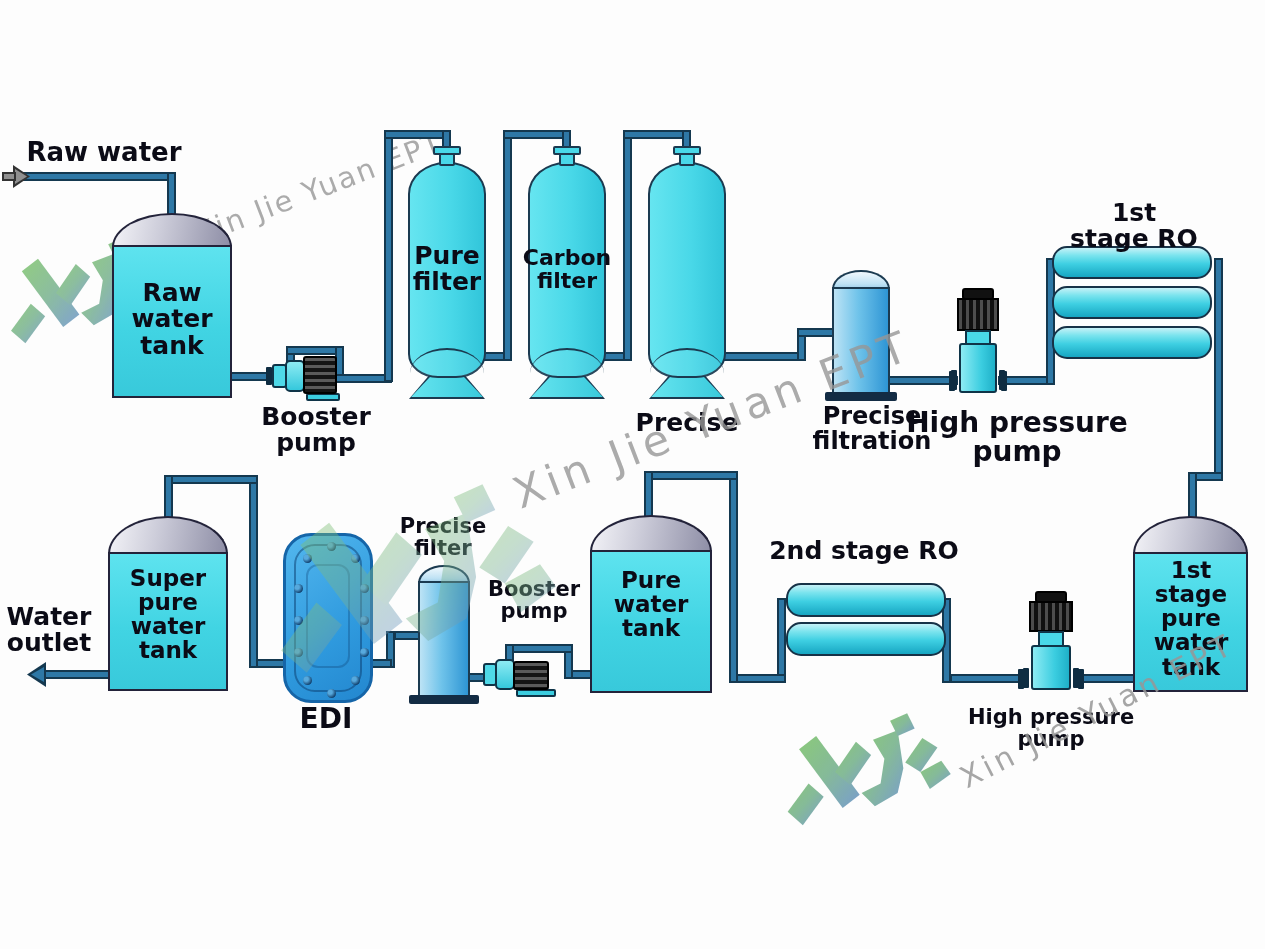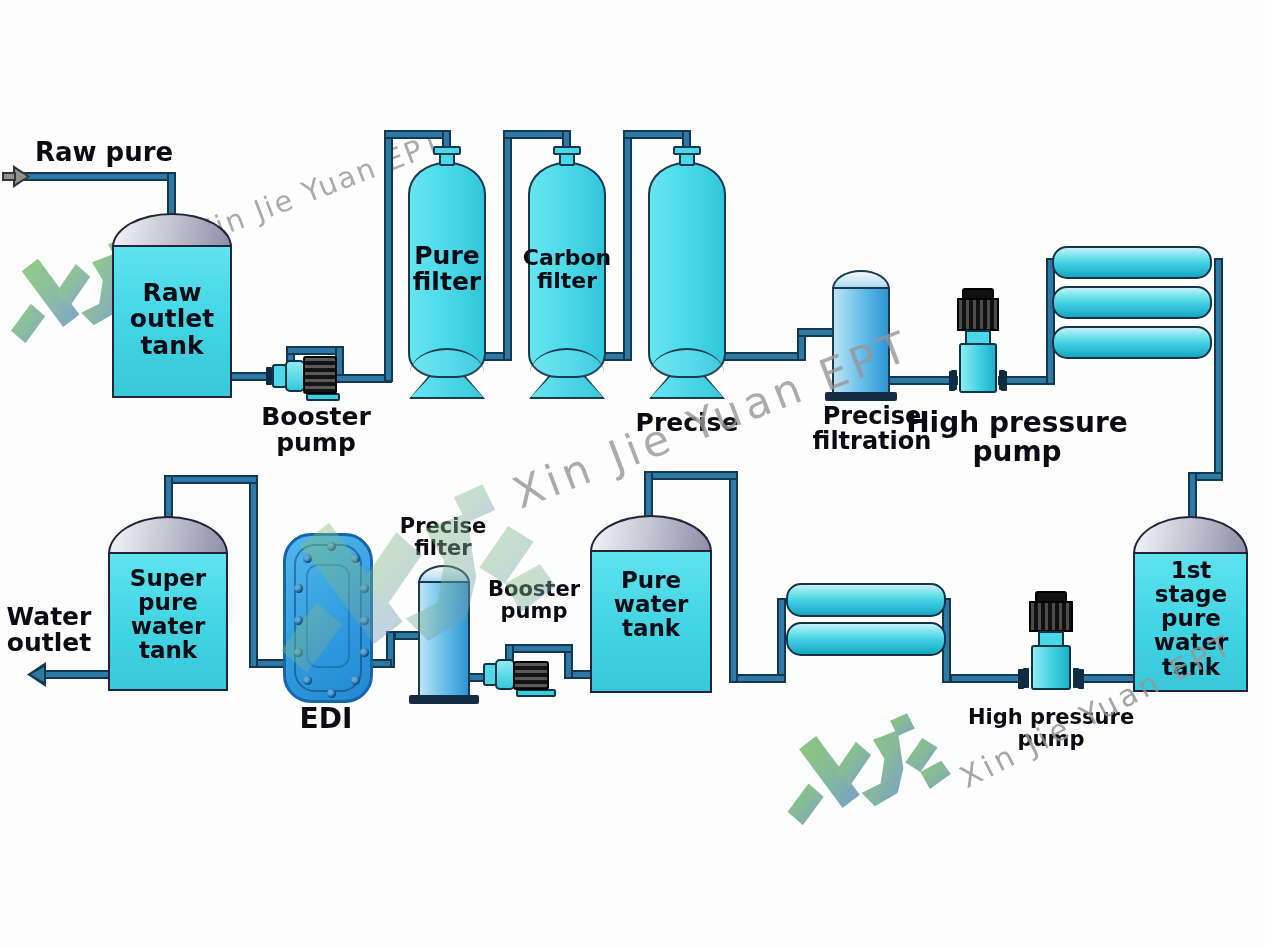--- a/index.html
+++ b/index.html
@@ -231,41 +231,43 @@
     <div class="bolt" style="left:74px;top:48px;"></div>
     <div class="bolt" style="left:8px;top:80px;"></div>
     <div class="bolt" style="left:74px;top:80px;"></div>
     <div class="bolt" style="left:8px;top:112px;"></div>
     <div class="bolt" style="left:74px;top:112px;"></div>
     <div class="bolt" style="left:17px;top:140px;"></div>
     <div class="bolt" style="left:65px;top:140px;"></div>
     <div class="bolt" style="left:41px;top:153px;"></div>
   </div>
 
-  <div class="lbl" style="left:104px;top:139px;font-size:26px;">Raw pure</div>
+  <div class="lbl" style="left:104px;top:139px;font-size:26px;">Raw water</div>
   <div class="lbl" style="left:172px;top:280px;font-size:25px;">Raw
-outlet
+water
 tank</div>
   <div class="lbl" style="left:316px;top:404px;font-size:25px;">Booster
 pump</div>
   <div class="lbl" style="left:447px;top:243px;font-size:25px;">Pure
 filter</div>
   <div class="lbl" style="left:567px;top:246px;font-size:22px;">Carbon
 filter</div>
   <div class="lbl" style="left:687px;top:410px;font-size:25px;">Precise</div>
   <div class="lbl" style="left:872px;top:404px;font-size:24px;">Precise
 filtration</div>
   <div class="lbl" style="left:1017px;top:408px;font-size:28px;">High pressure
 pump</div>
+  <div class="lbl" style="left:1134px;top:200px;font-size:25px;">1st stage RO</div>
   <div class="lbl" style="left:1191px;top:558px;font-size:23px;">1st
 stage
 pure
 water
 tank</div>
   <div class="lbl" style="left:1051px;top:706px;font-size:21px;">High pressure pump</div>
+  <div class="lbl" style="left:864px;top:538px;font-size:25px;">2nd stage RO</div>
   <div class="lbl" style="left:651px;top:568px;font-size:23px;">Pure
 water
 tank</div>
   <div class="lbl" style="left:534px;top:578px;font-size:21px;">Booster
 pump</div>
   <div class="lbl" style="left:443px;top:515px;font-size:21px;">Precise
 filter</div>
   <div class="lbl" style="left:326px;top:704px;font-size:28px;">EDI</div>
   <div class="lbl" style="left:168px;top:566px;font-size:23px;">Super
 pure

